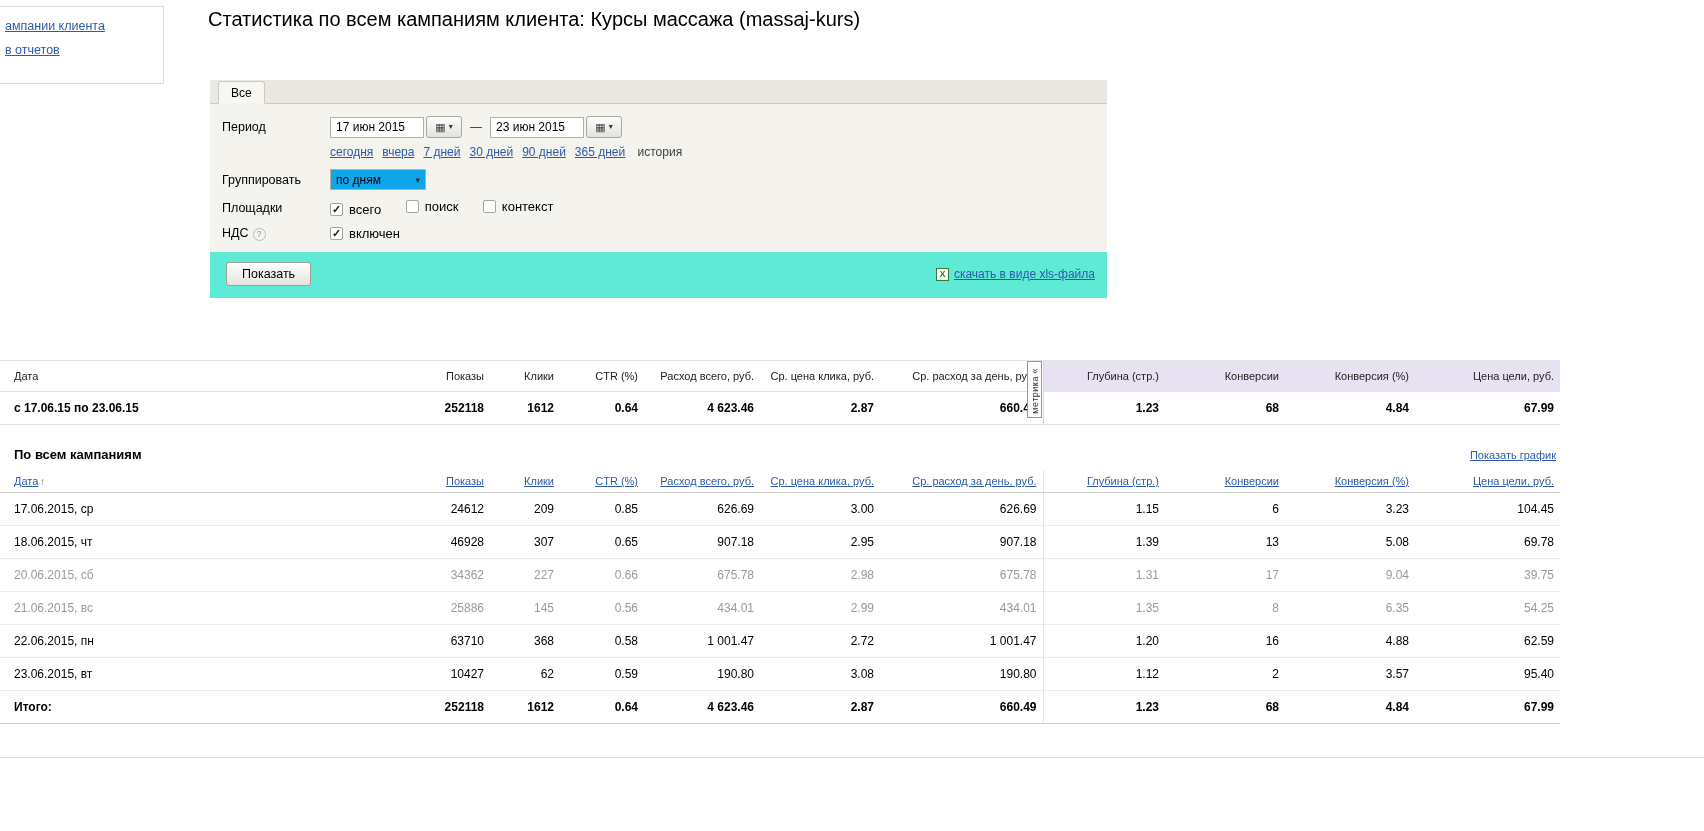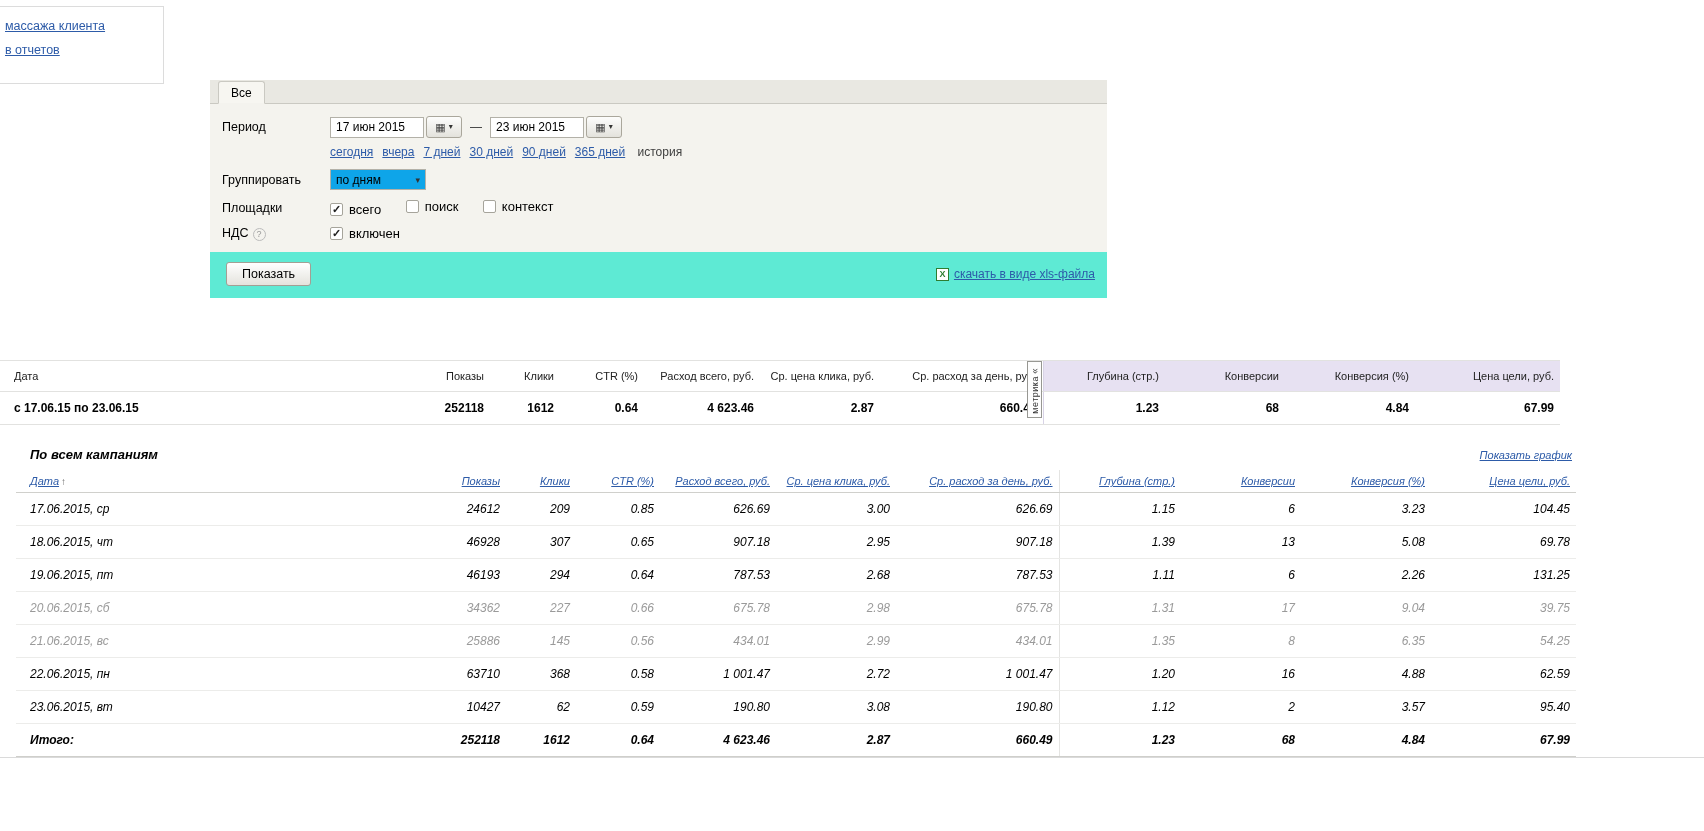--- a/index.html
+++ b/index.html
@@ -63,21 +63,21 @@
   .t-summary thead th { border-top:1px solid #e2e2e0; border-bottom:1px solid #e2e2e0; }
   .t-summary tbody td { font-weight:bold; border-bottom:1px solid #e2e2e0; }
   .t-summary thead th:nth-of-type(n+8) { background:#e7e1f2; }
   .t-summary thead th:nth-of-type(8), .t-summary tbody td:nth-of-type(8) { border-left:1px solid #d8d3e6; }
   .metrika-tab { position:absolute; left:1027px; top:1px; width:15px; height:57px; background:#fdfdfd;
                  border:1px solid #979792; display:flex; flex-direction:column; align-items:center;
                  justify-content:center; cursor:pointer; z-index:2; }
   .metrika-tab .m-arr { font-size:10px; color:#555; transform:rotate(90deg); line-height:1; }
   .metrika-tab .m-txt { writing-mode:vertical-rl; transform:rotate(180deg); font-size:9px; color:#333; letter-spacing:0.5px; }
 
-  .detail-wrap { position:absolute; left:16px; top:444px; width:1560px;font-style:italic; }
+  .detail-wrap { position:absolute; left:0; top:444px; width:1560px; }
   .detail-head { position:relative; height:26px; }
   .detail-title { position:absolute; left:14px; top:3px; font-size:13px; font-weight:bold; }
   .chart-link { position:absolute; right:4px; top:5px; font-size:11px; }
   .t-detail thead th { padding:5px 6px; border-bottom:1px solid #d0d0cc; }
   .t-detail thead a { font-size:11px; }
   .t-detail thead .sort { color:#666; font-size:10px; text-decoration:none; margin-left:2px; }
   .t-detail tbody td { border-bottom:1px solid #ececea; }
   .t-detail tbody tr.muted td { color:#9a9a9a; }
   .t-detail tfoot td { font-weight:bold; border-top:1px solid #a8a8a4; border-bottom:1px solid #cfcfcb; }
   .t-detail th:nth-of-type(8), .t-detail td:nth-of-type(8) { border-left:1px solid #e4e4e2; }
@@ -87,25 +87,26 @@
   .c1{width:430px}.c2{width:60px}.c3{width:70px}.c4{width:84px}.c5{width:116px}.c6{width:120px}
   .c7{width:163px}.c8{width:122px}.c9{width:120px}.c10{width:130px}.c11{width:145px}
 </style>
 </head>
 <body>
 
 <div id="screen">
 
   <div class="popup">
 
-      <a>массажа клиента</a>
+      <a>ампании клиента</a>
 
       <a>в отчетов</a>
     </div>
 
+  <div class="page-title">Статистика по всем кампаниям клиента: Курсы массажа (massaj-kurs)</div>
 
   <div class="panel">
     <div class="tabs">
       <div class="tab">Все</div>
     </div>
     <div class="panel-body">
 
       <div class="frow">
         <div class="flabel">Период</div>
         <input class="dinput" value="17 июн 2015" style="">
@@ -308,33 +309,20 @@
             <td>0.65</td>
             <td>907.18</td>
             <td>2.95</td>
             <td>907.18</td>
             <td>1.39</td>
             <td>13</td>
             <td>5.08</td>
             <td>69.78</td>
           </tr>
 
-          <tr>
-            <td>19.06.2015, пт</td>
-            <td>46193</td>
-            <td>294</td>
-            <td>0.64</td>
-            <td>787.53</td>
-            <td>2.68</td>
-            <td>787.53</td>
-            <td>1.11</td>
-            <td>6</td>
-            <td>2.26</td>
-            <td>131.25</td>
-          </tr>
 
           <tr class="muted">
             <td>20.06.2015, сб</td>
             <td>34362</td>
             <td>227</td>
             <td>0.66</td>
             <td>675.78</td>
             <td>2.98</td>
             <td>675.78</td>
             <td>1.31</td>

